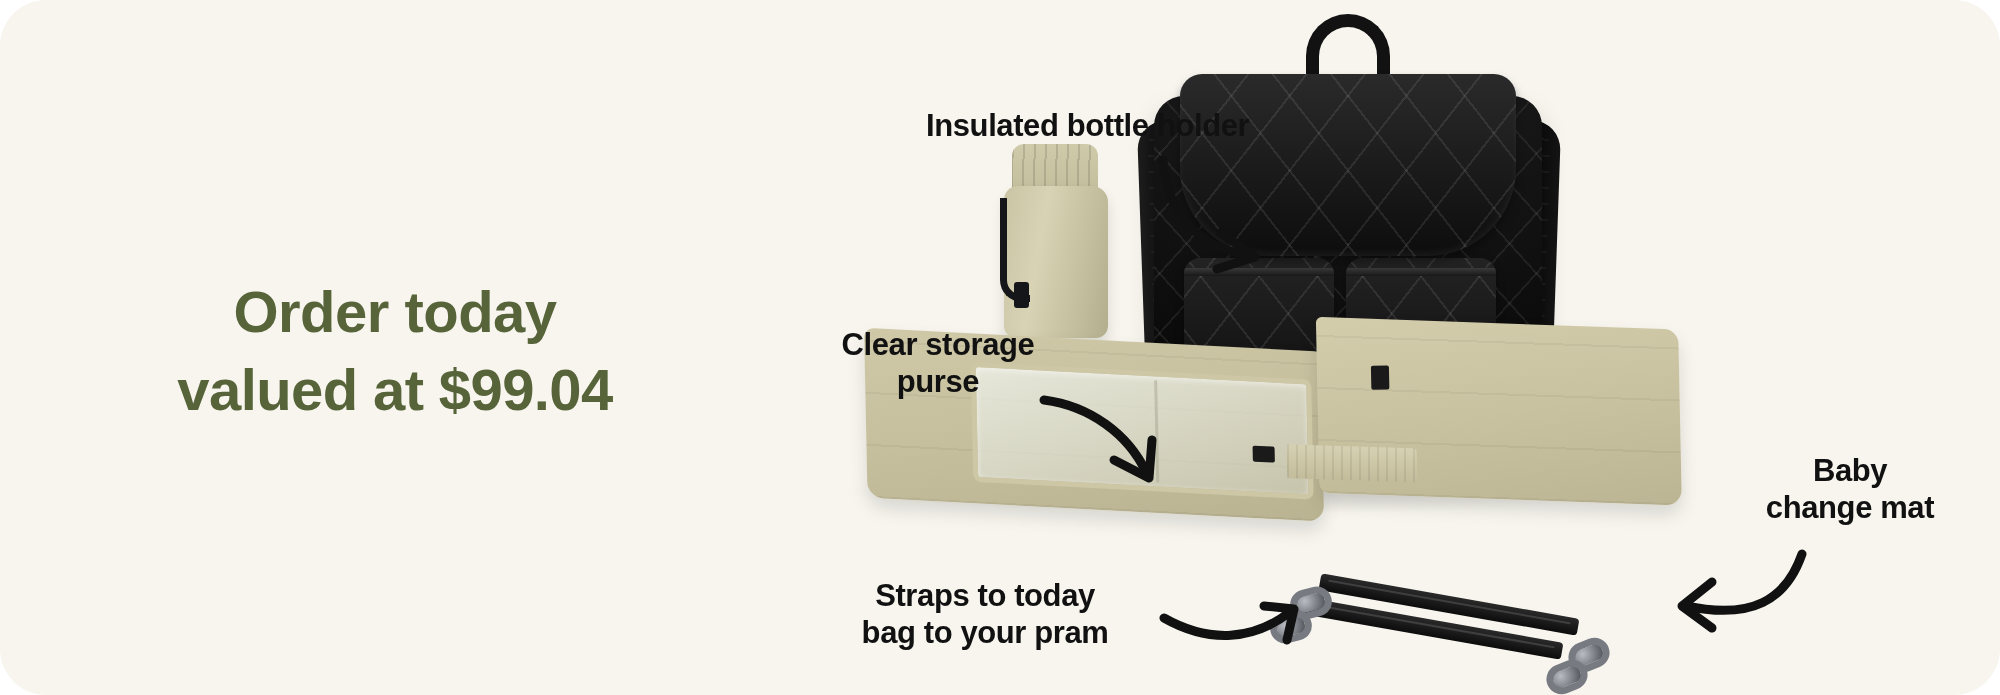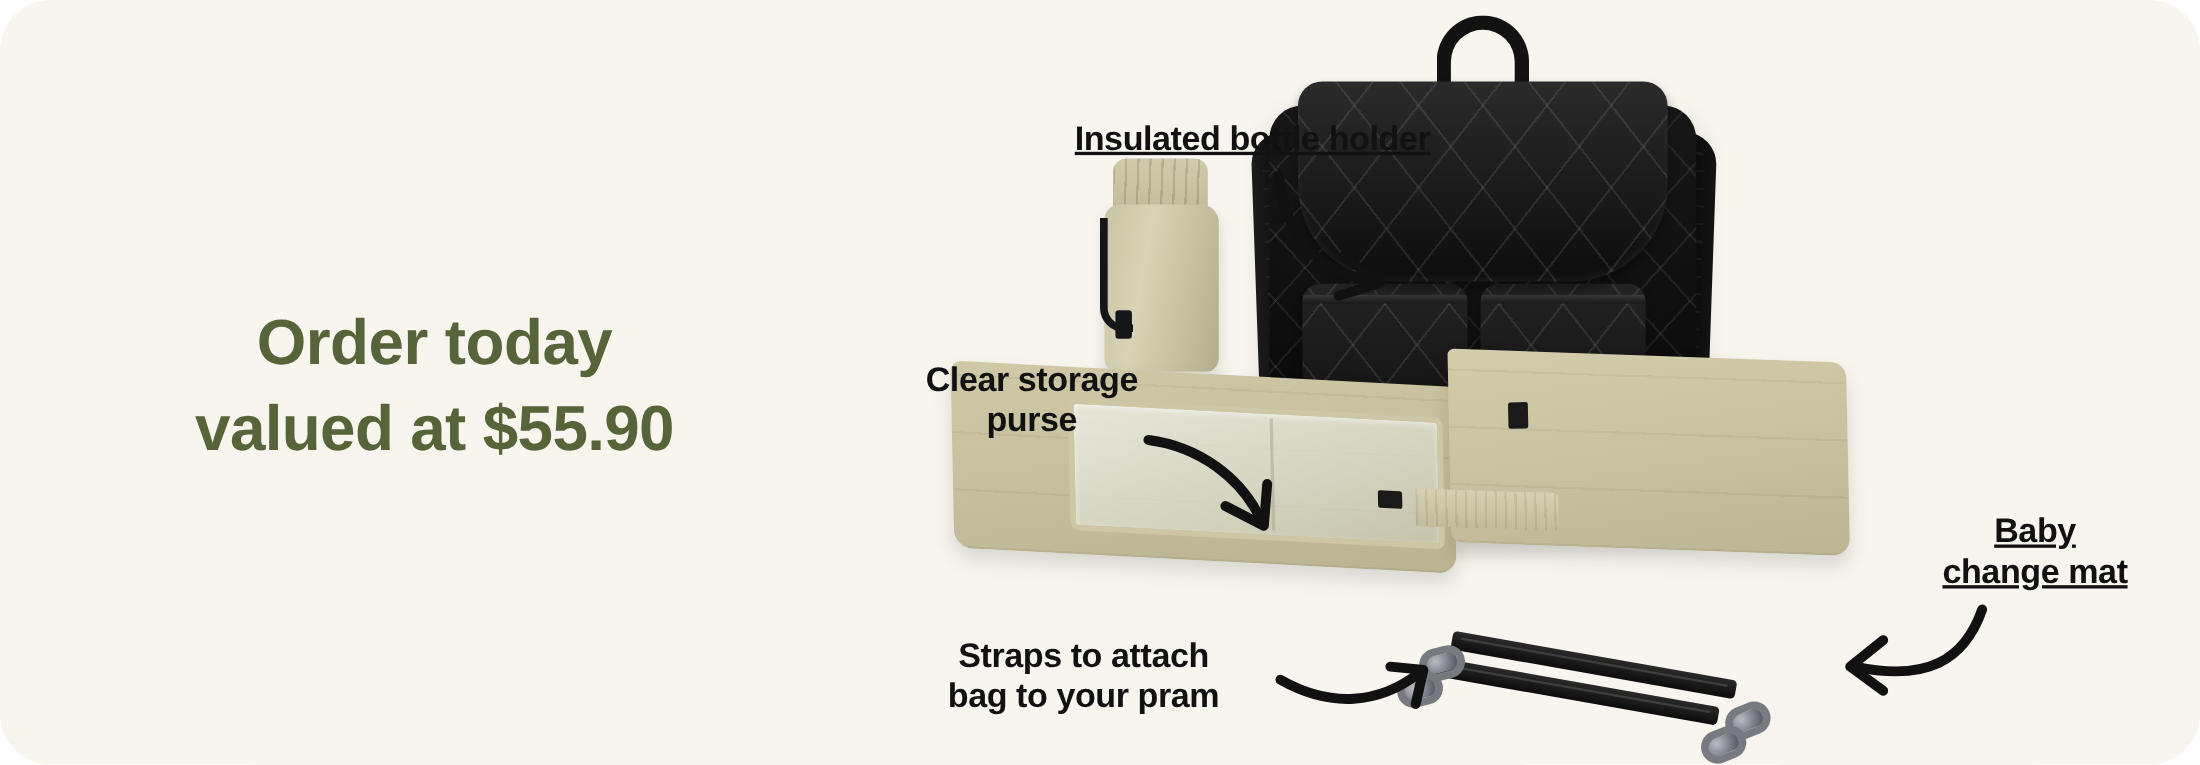--- a/index.html
+++ b/index.html
@@ -67,24 +67,24 @@
   .callout {
     position: absolute;
     color: #111111;
     font-weight: 700;
     font-size: 31px;
     line-height: 1.18;
     letter-spacing: -0.4px;
     text-align: center;
     white-space: pre-line;
   }
-  #label-bottle   { left: 977px;  top: 108px; text-decoration: underline; }
+  #label-bottle   { left: 926px;  top: 108px; }
   #label-purse    { left: 813px;  top: 295px; width: 250px; margin-top: 32px; }
   #label-straps   { left: 835px;  top: 578px; width: 300px; }
-  #label-mat      { left: 1735px; top: 465px; width: 230px; text-decoration: underline; }
+  #label-mat      { left: 1735px; top: 453px; width: 230px; }
 
   
   .arrow { position: absolute; }
   #arrow-bottle { left: 1145px; top: 138px; }
   #arrow-purse  { left: 1018px; top: 378px; }
   #arrow-straps { left: 1148px; top: 588px; }
   #arrow-mat    { left: 1660px; top: 548px; }
 
   
   #photo {
@@ -356,21 +356,21 @@
     border-radius: 50%;
   }
 </style>
 </head>
 <body>
 
 <div id="banner">
 
   <div id="copy">
     <div class="ln-small">Order today</div>
-    <div id="valued">valued at $55.90</div>
+    <div id="valued">valued at $99.04</div>
   </div>
 
   <div id="photo">
 
     <div class="floor-shadow"></div>
     <div class="floor-shadow2"></div>
 
     <div id="backpack">
       <div class="bp-handle"></div>
       <div class="bp-side l"></div>
@@ -421,21 +421,21 @@
       <div class="clip c3"></div>
       <div class="clip c4"></div>
     </div>
   </div>
 
   <div class="callout" id="label-bottle">Insulated bottle holder</div>
 
   <div class="callout" id="label-purse">Clear storage
 purse</div>
 
-  <div class="callout" id="label-straps">Straps to attach
+  <div class="callout" id="label-straps">Straps to today
 bag to your pram</div>
 
   <div class="callout" id="label-mat">Baby
 change mat</div>
 
   <svg class="arrow" id="arrow-bottle" width="200" height="145" viewBox="0 0 200 145">
     <path d="M18 22 C 22 78, 55 110, 106 118" fill="none" stroke="#111" stroke-width="9" stroke-linecap="round"></path>
     <path d="M76 95 L110 119 L72 131" fill="none" stroke="#111" stroke-width="9" stroke-linecap="round" stroke-linejoin="round"></path>
   </svg>
 

